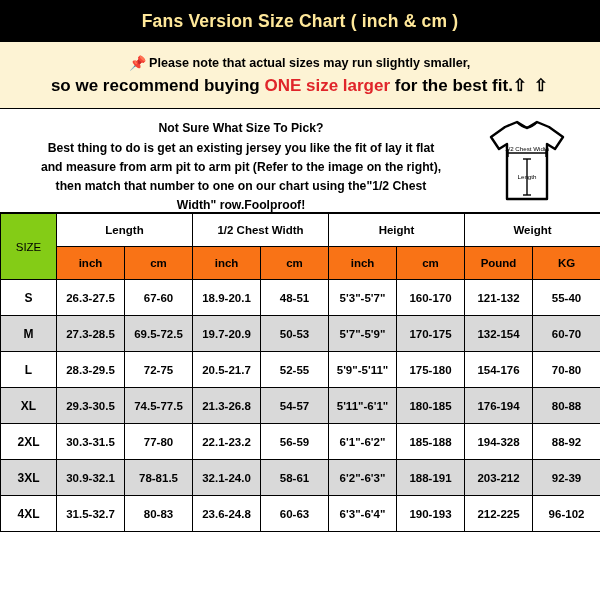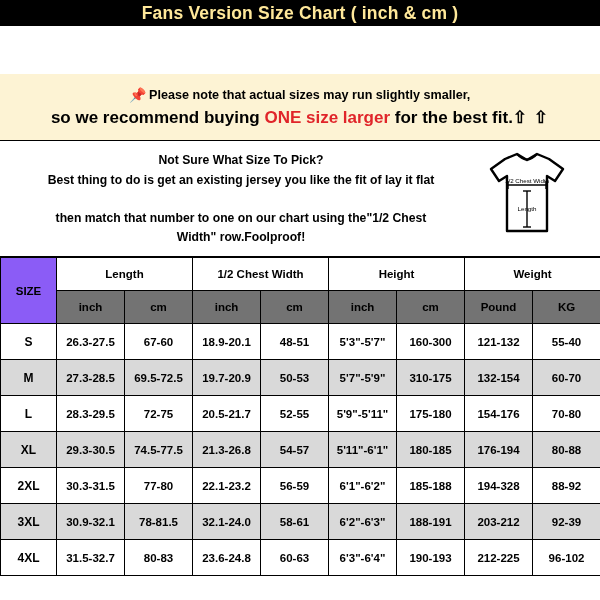--- a/index.html
+++ b/index.html
@@ -17,39 +17,38 @@
     width: 600px;
     height: 600px;
     position: relative;
     overflow: hidden;
     box-sizing: border-box;
   }
 
   
   .title-bar {
     background: #000000;
-    height: 26px;
+    height: 42px;
     display: flex;
     align-items: center;
     justify-content: center;
   }
   .title-bar .title {
     color: #ffe89a;
     font-size: 17.5px;
     font-weight: bold;
     letter-spacing: 0.2px;
   }
 
   
   .note-band {
     background: #fdf3d4;
     border-bottom: 1px solid #000;
     padding: 10px 10px 12px 10px;
     text-align: center;
-    margin-top: 48px;
   }
   .note-line1 {
     font-size: 12.6px;
     font-weight: bold;
     color: #000;
     line-height: 20px;
     white-space: nowrap;
   }
   .pin-icon {
     display: inline-block;
@@ -74,21 +73,21 @@
     letter-spacing: 1px;
   }
 
   
   .help-band {
     border-bottom: 1px solid #000;
     padding: 8px 6px 8px 6px;
     display: flex;
     align-items: flex-start;
     background: #ffffff;
-    height: 116px;
+    height: 104px;
     box-sizing: border-box;
   }
   .help-text {
     flex: 1 1 auto;
     text-align: center;
     font-size: 12.2px;
     font-weight: bold;
     color: #000;
     line-height: 19px;
     padding-top: 2px;
@@ -124,26 +123,26 @@
   .grp-head th {
     font-size: 12.5px;
     font-weight: bold;
     height: 30px;
     background: #ffffff;
   }
   .unit-head th {
     font-size: 11.5px;
     font-weight: bold;
     height: 30px;
-    background: #737373;
+    background: #f97316;
   }
   th.size-corner {
     font-size: 12px;
-    font-weight: bold;
-    background: #8b5cf6;
+    font-weight: normal;
+    background: #84cc16;
   }
   tbody tr {
     height: 36px;
   }
   tbody tr.alt {
     background: #d9d9d9;
   }
   tbody td.sz {
     font-weight: bold;
     font-size: 12px;
@@ -170,21 +169,21 @@
     </div>
     <div class="note-line2">
       <span>so we recommend buying </span><span class="hl-red">ONE size larger</span><span> for the best fit.</span><span class="arrows">⇧ ⇧</span>
     </div>
   </div>
 
   <div class="help-band">
     <div class="help-text">
       <span class="hl-q">Not Sure What Size To Pick?</span>
       <span>Best thing to do is get an existing jersey you like the fit of lay it flat</span><br>
-      <br>
+      <span>and measure from arm pit to arm pit (Refer to the image on the right),</span><br>
       <span>then match that number to one on our chart using the"1/2 Chest</span><br>
       <span>Width" row.Foolproof!</span>
     </div>
     <div class="shirt-wrap">
       <svg width="112" height="88" viewBox="0 0 112 88">
         <path d="M30 8 L42 3 L52 9 L62 3 L74 8 L88 18 L80 30 L72 25 L72 80 L32 80 L32 25 L24 30 L16 18 Z" fill="none" stroke="#000" stroke-width="2.4" stroke-linejoin="round"></path>
         <path d="M42 3 Q52 14 62 3" fill="none" stroke="#000" stroke-width="2"></path>
 
         <line x1="33" y1="34" x2="71" y2="34" stroke="#000" stroke-width="1.4"></line>
         <line x1="33" y1="30" x2="33" y2="38" stroke="#000" stroke-width="1.4"></line>
@@ -231,32 +230,32 @@
       </tr>
     </thead>
     <tbody>
       <tr>
         <td class="sz">S</td>
         <td>26.3-27.5</td>
         <td>67-60</td>
         <td>18.9-20.1</td>
         <td>48-51</td>
         <td>5'3"-5'7"</td>
-        <td>160-300</td>
+        <td>160-170</td>
         <td>121-132</td>
         <td>55-40</td>
       </tr>
       <tr class="alt">
         <td class="sz">M</td>
         <td>27.3-28.5</td>
         <td>69.5-72.5</td>
         <td>19.7-20.9</td>
         <td>50-53</td>
         <td>5'7"-5'9"</td>
-        <td>310-175</td>
+        <td>170-175</td>
         <td>132-154</td>
         <td>60-70</td>
       </tr>
       <tr>
         <td class="sz">L</td>
         <td>28.3-29.5</td>
         <td>72-75</td>
         <td>20.5-21.7</td>
         <td>52-55</td>
         <td>5'9"-5'11"</td>

